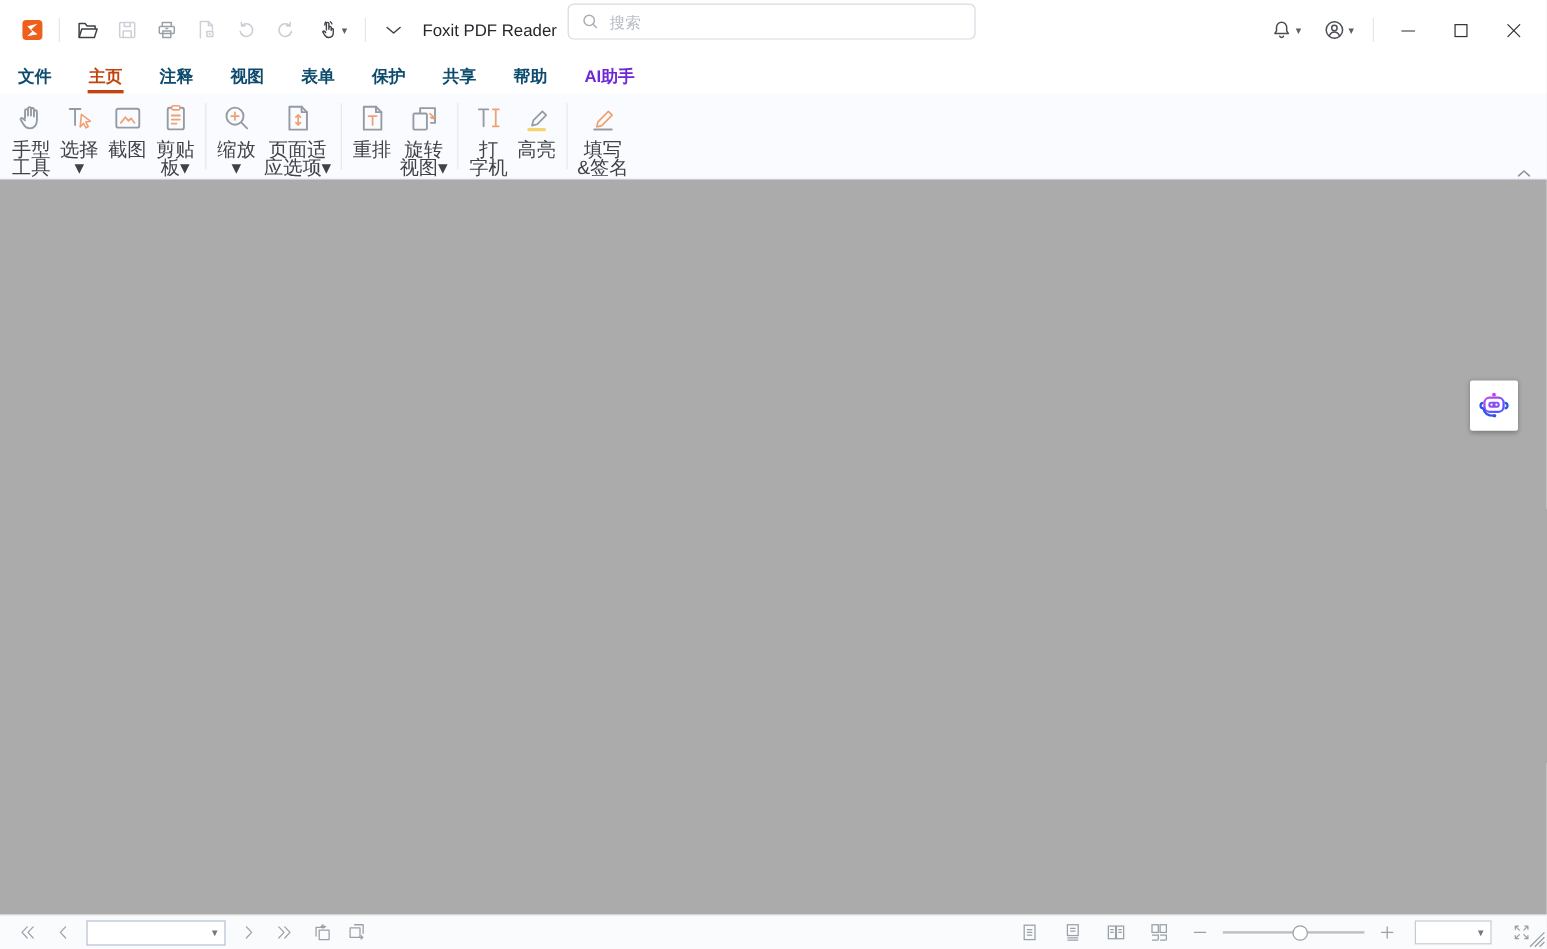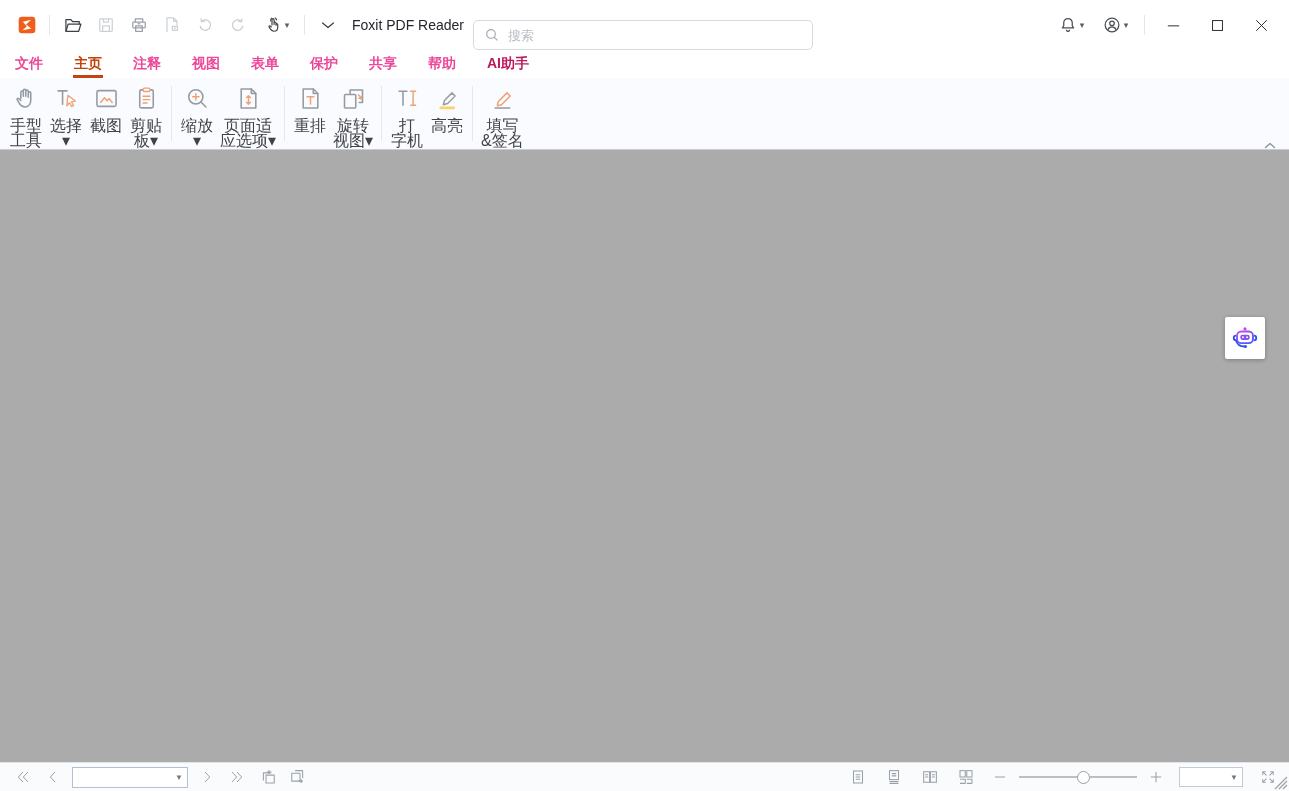--- a/index.html
+++ b/index.html
@@ -19,47 +19,47 @@
   .qa-btn {
     width:33px; height:32px; display:flex; align-items:center; justify-content:center;
     border-radius:4px; flex:0 0 auto;
   }
   .qa-btn svg { width:20px; height:20px; }
   .tb-sep { width:1px; height:20px; background:#e4e6ea; margin:0 6px; flex:0 0 auto; }
   .caret { font-size:9px; color:#5b5f66; margin-left:2px; }
   .app-title { font-size:14px; font-weight:normal; color:#23262b; margin-left:8px; white-space:nowrap; }
 
   .search-box {
-    position:absolute; left:473px; top:20px; width:340px; height:30px;
+    position:absolute; left:473px; top:3px; width:340px; height:30px;
     border:1px solid #d7dae1; border-radius:5px; background:#fff;
     display:flex; align-items:center; padding:0 10px; gap:8px;
   }
   .search-box svg { width:16px; height:16px; flex:0 0 auto; }
   .search-box input {
     border:none; outline:none; flex:1; font-size:13px; color:#333;
     font-family:"Liberation Sans",sans-serif; background:transparent;
   }
   .search-box input::placeholder { color:#b7bbc4; }
 
   .tb-right { margin-left:auto; display:flex; align-items:center; }
   .win-btn { width:44px; height:34px; display:flex; align-items:center; justify-content:center; }
   .win-btn svg { width:17px; height:17px; }
 
   
   .tabbar {
     height:28px; background:#fff; display:flex; align-items:stretch;
     padding-left:14px; flex:0 0 auto;
   }
   .tab {
-    font-size:14px; font-weight:bold; color:#ec4899; margin-right:29px;
+    font-size:14px; font-weight:bold; color:#0c4a6e; margin-right:29px;
     display:flex; align-items:center; padding:2px 1px 0;
     border-bottom:3px solid transparent; cursor:default; white-space:nowrap;
   }
   .tab.active { color:#c2440e; border-bottom-color:#c2440e;text-align:right; }
-  .tab.ai { color:#be185d; }
+  .tab.ai { color:#6d28d9; }
 
   
   .ribbon {
     height:72px; background:#fafbfe; border-bottom:1px solid #c9ccd8;
     display:flex; align-items:stretch; padding:0 4px 0 6px; position:relative; flex:0 0 auto;
   }
   .tool {
     min-width:40px; padding:7px 3px 3px; display:flex; flex-direction:column;
     align-items:center; border-radius:4px; cursor:default;
   }

